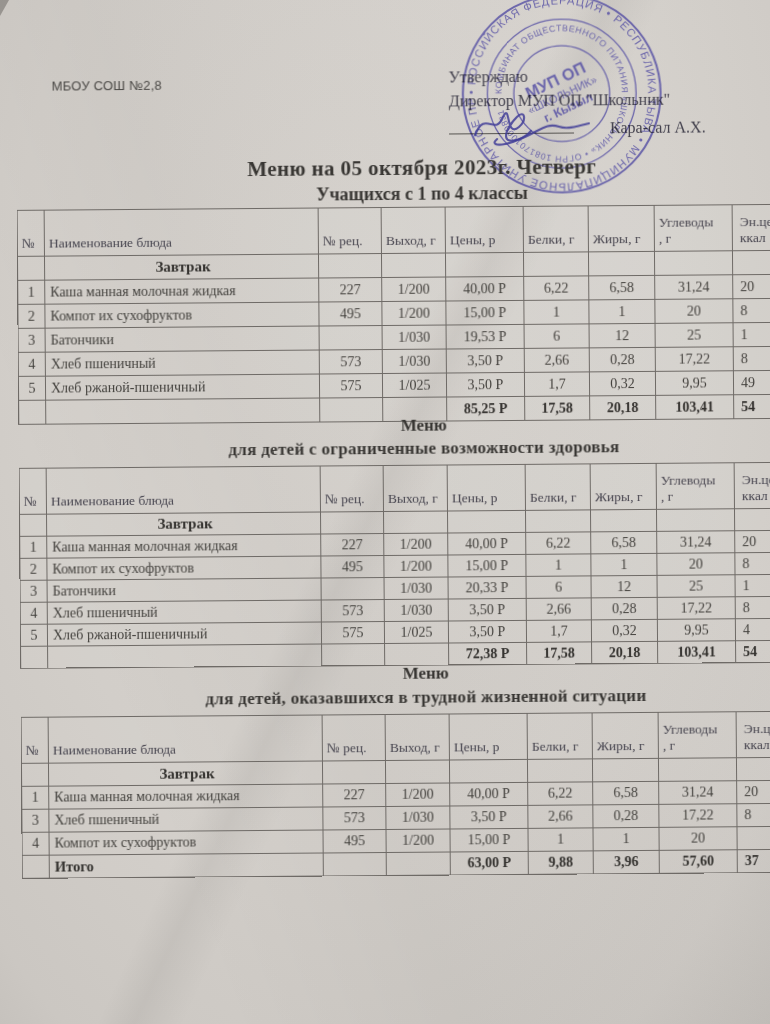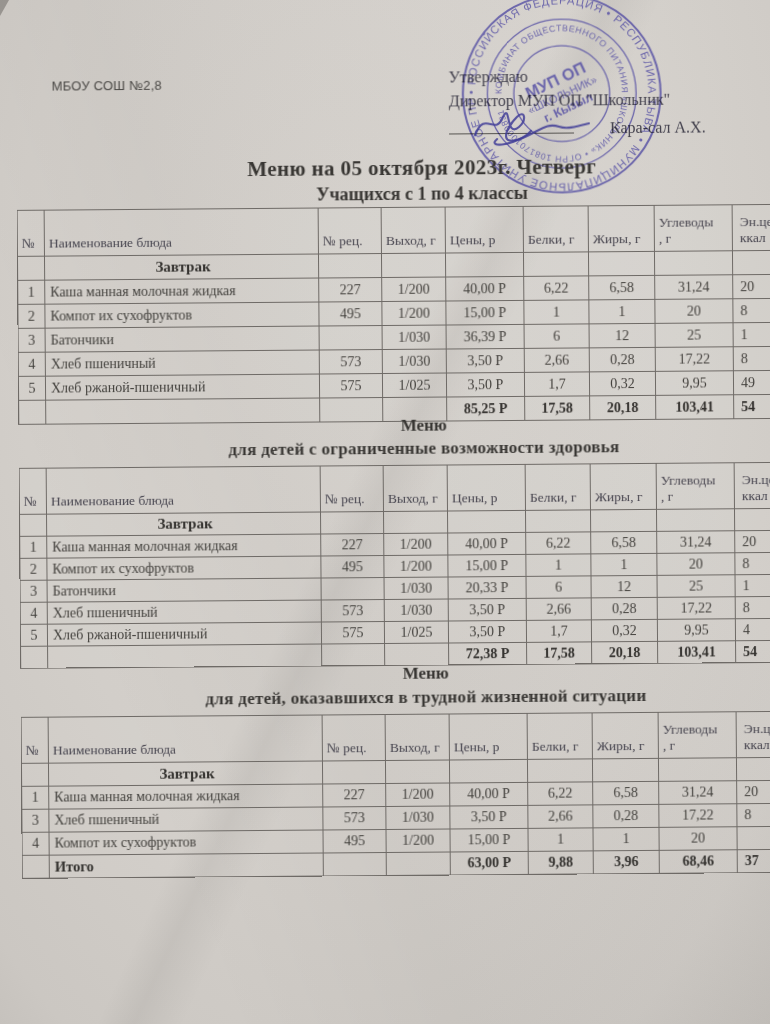--- a/index.html
+++ b/index.html
@@ -172,21 +172,21 @@
               <td class="c5">1</td>
               <td class="c6">1</td>
               <td class="c7">20</td>
               <td class="c8">8</td>
             </tr>
             <tr class="item">
               <td class="c0">3</td>
               <td class="c1">Батончики</td>
               <td class="c2"></td>
               <td class="c3">1/030</td>
-              <td class="c4">36,39 Р</td>
+              <td class="c4">19,53 Р</td>
               <td class="c5">6</td>
               <td class="c6">12</td>
               <td class="c7">25</td>
               <td class="c8">1</td>
             </tr>
             <tr class="item">
               <td class="c0">4</td>
               <td class="c1">Хлеб пшеничный</td>
               <td class="c2">573</td>
               <td class="c3">1/030</td>
@@ -410,21 +410,21 @@
               <td class="c8"></td>
             </tr>
             <tr class="total">
               <td class="c0"></td>
               <td class="c1">Итого</td>
               <td class="c2"></td>
               <td class="c3"></td>
               <td class="c4">63,00 Р</td>
               <td class="c5">9,88</td>
               <td class="c6">3,96</td>
-              <td class="c7">68,46</td>
+              <td class="c7">57,60</td>
               <td class="c8">37</td>
             </tr>
           </tbody>
         </table>
       </div>
 
   </div>
 </div>
 
 </body></html>

